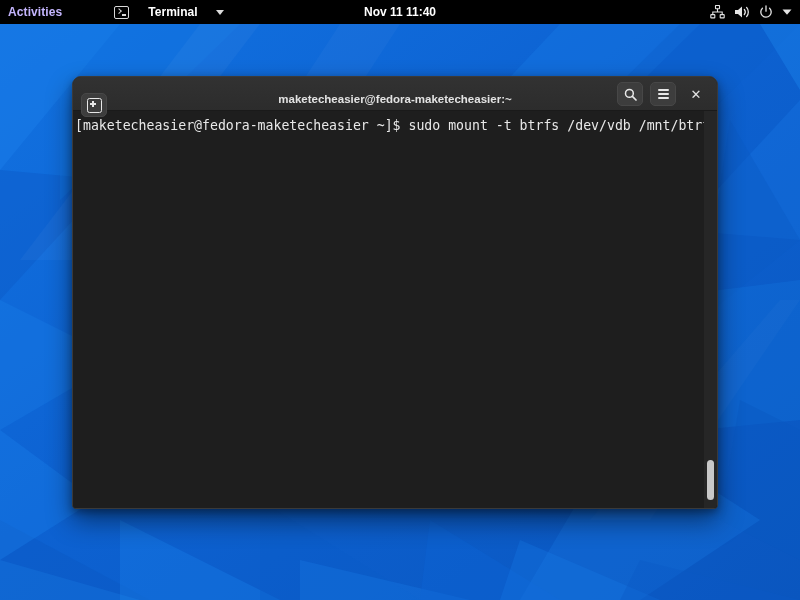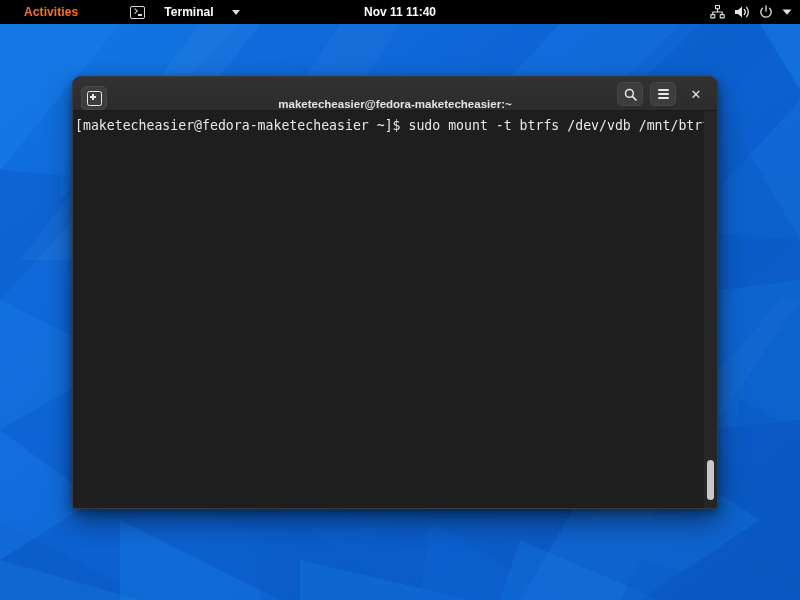--- a/index.html
+++ b/index.html
@@ -42,22 +42,22 @@
     z-index: 50;
   }
   .topbar-left {
     display: flex;
     align-items: center;
     height: 100%;
   }
   .activities {
     font-size: 12px;
     font-weight: bold;
-    color: #f97316;
-    padding: 0 10px 0 24px;
+    color: #c4b5fd;
+    padding: 0 10px 0 8px;
     line-height: 24px;
     letter-spacing: 0.1px;
   }
   .appmenu {
     display: flex;
     align-items: center;
     gap: 19px;
     padding: 0 10px;
     margin-left: 32px;
     height: 24px;
@@ -132,22 +132,22 @@
     z-index: 20;
     border: 1px solid #3a3a3a;
     box-sizing: border-box;
   }
   .titlebar {
     position: relative;
     height: 34px;
     background: linear-gradient(#323232, #2c2c2c);
     border-bottom: 1px solid #1a1a1a;
     display: flex;
-    align-items: flex-end;
-    padding: 0 8px;
+    align-items: flex-start;
+    padding: 16px 8px;
     box-sizing: border-box;
   }
   .title-text {
     position: absolute;
     left: 0; right: 0;
     text-align: center;
     font-size: 11.5px;
     font-weight: bold;
     color: #e3e3e3;
     pointer-events: none;

